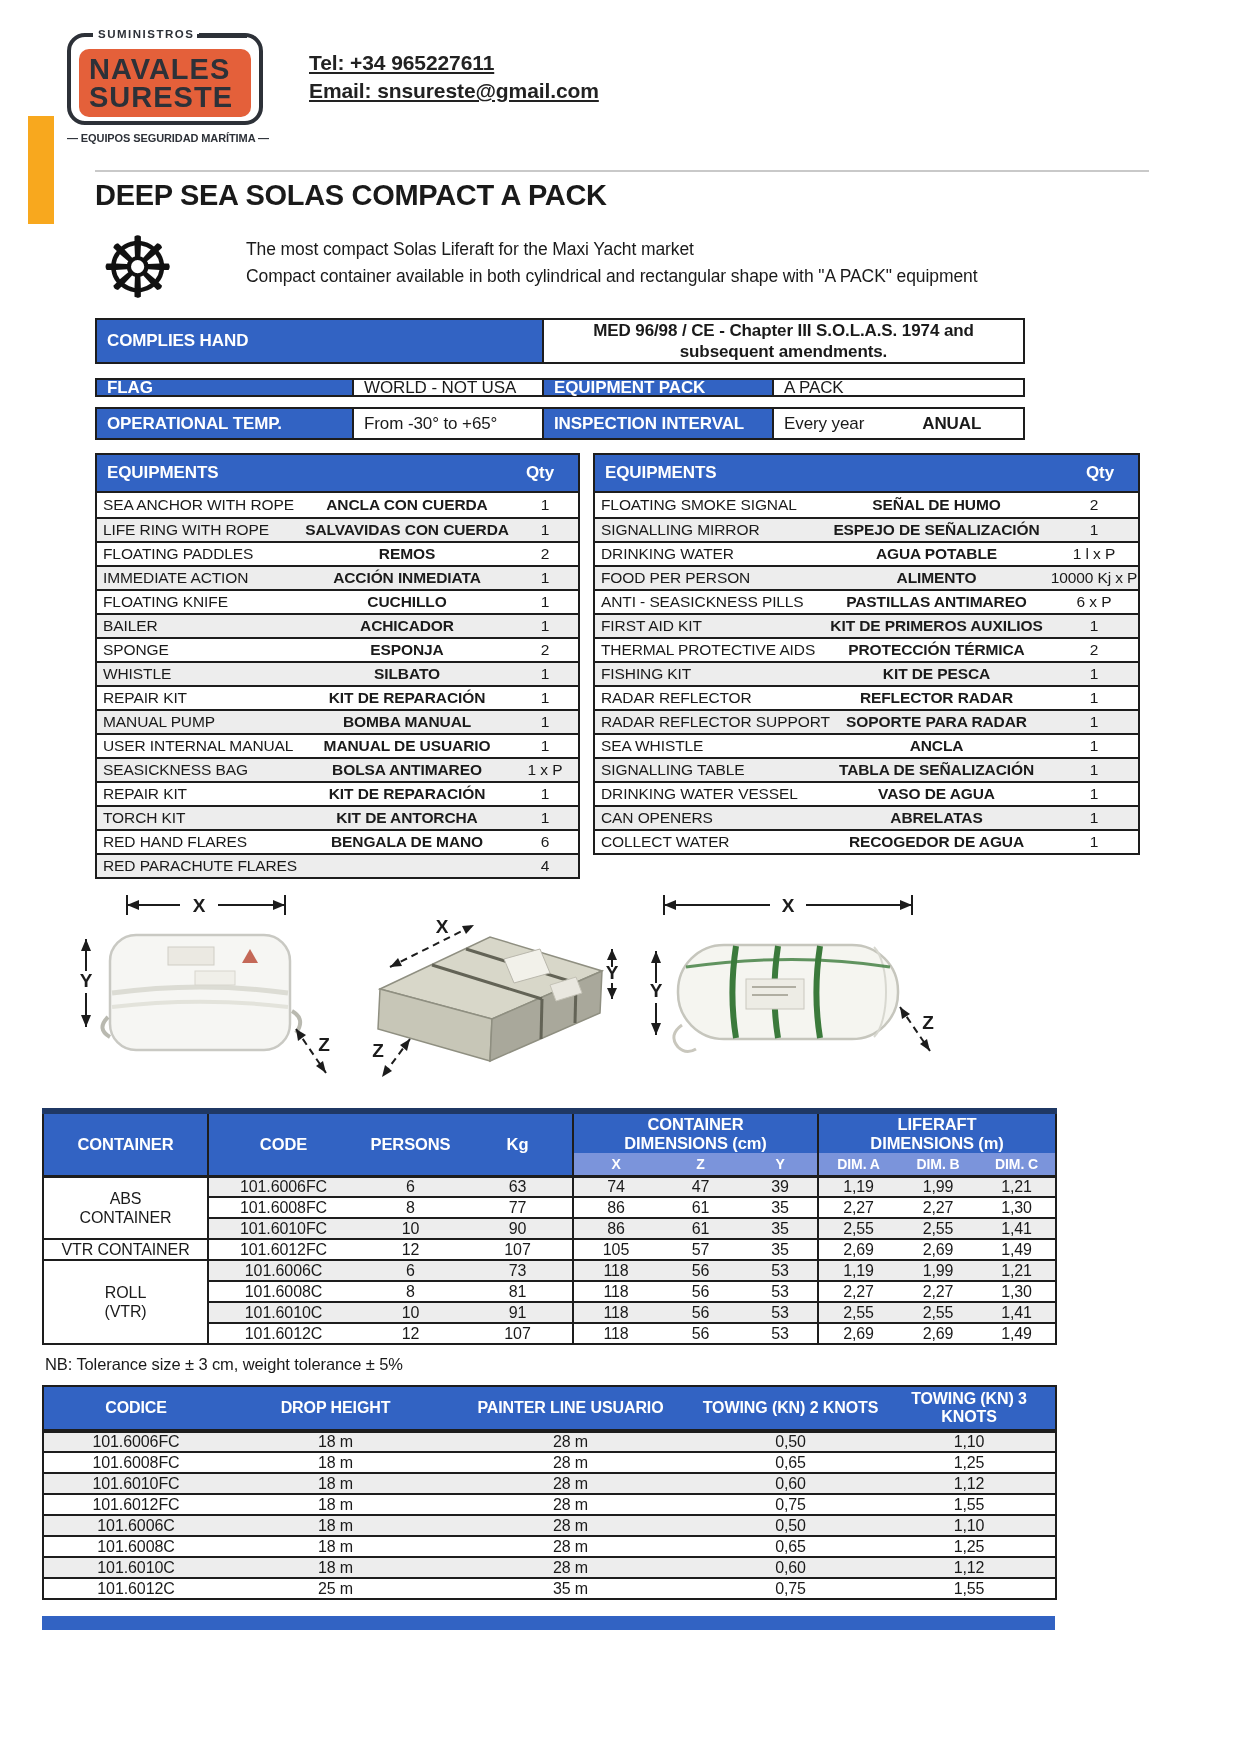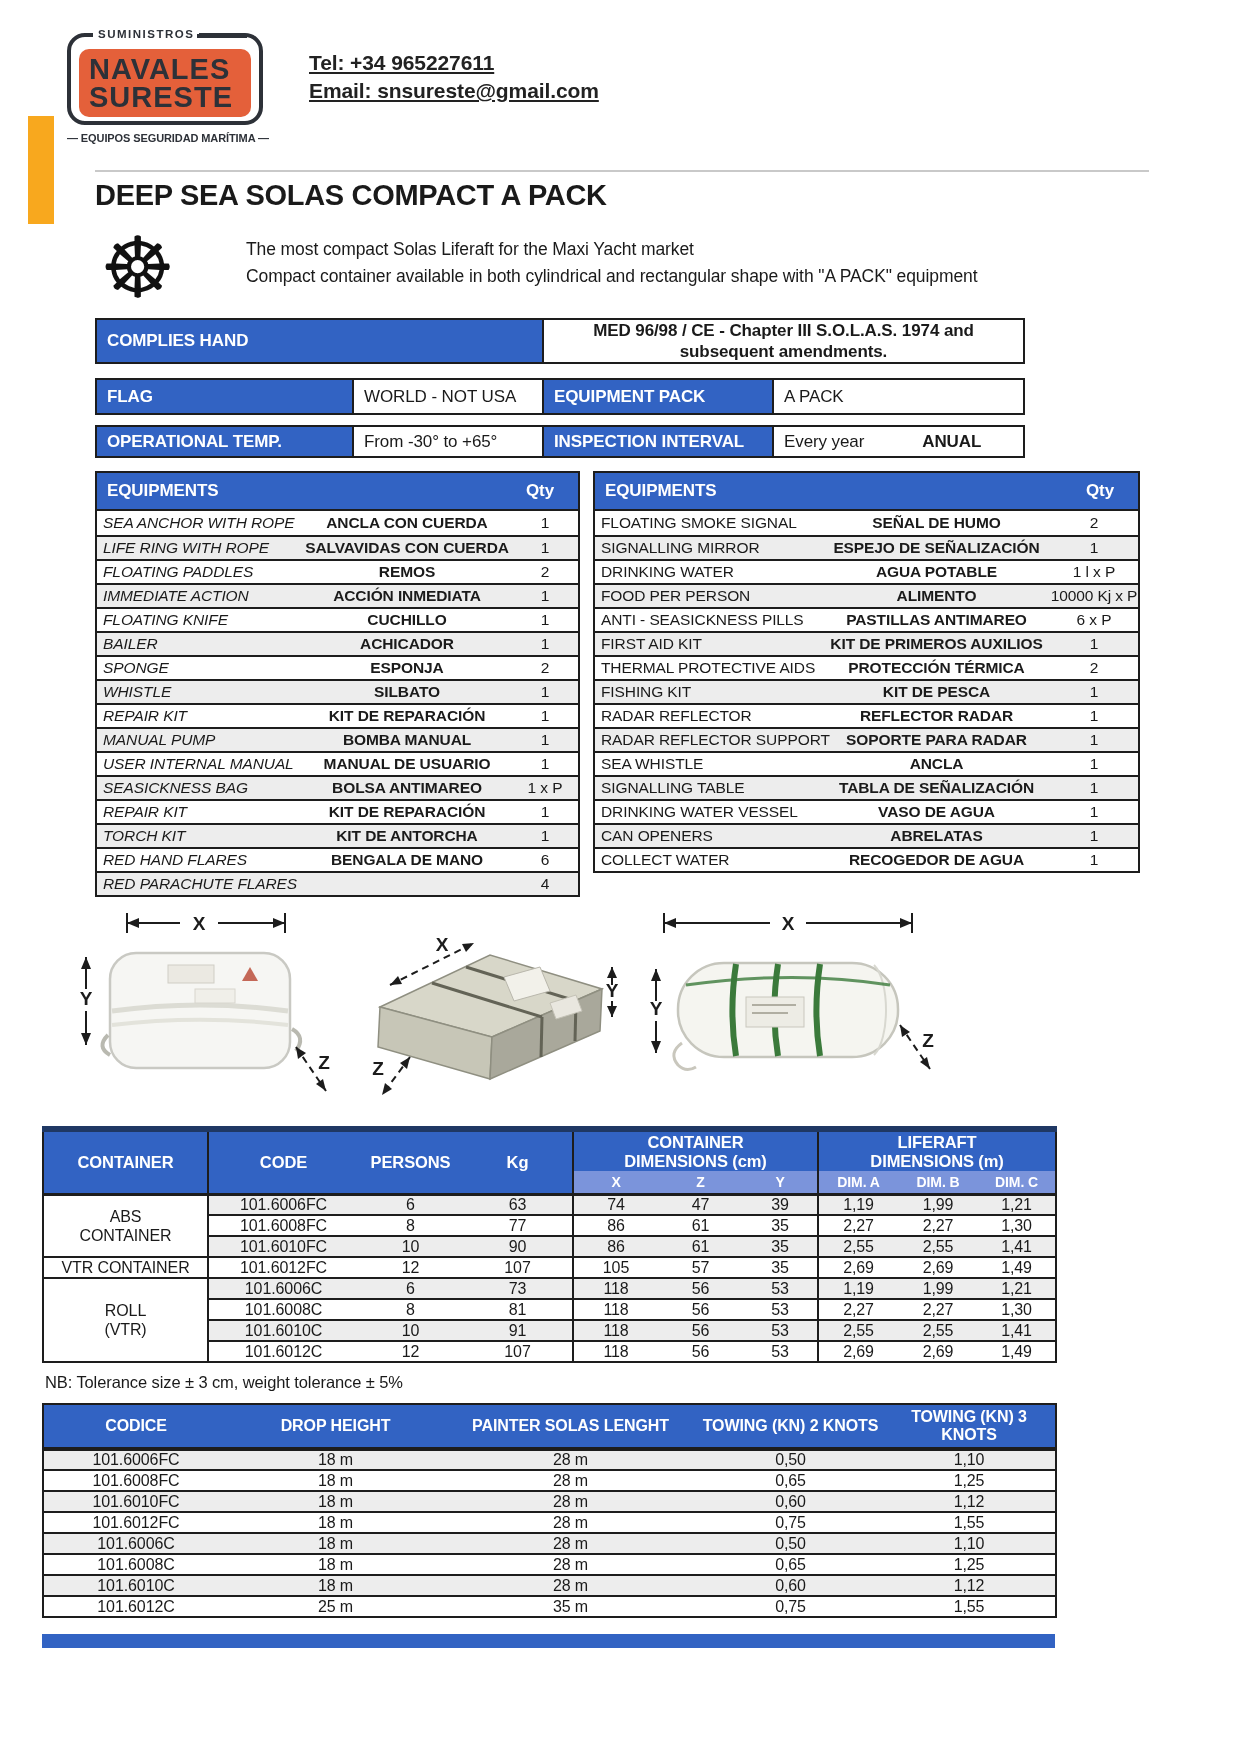--- a/index.html
+++ b/index.html
@@ -29,21 +29,21 @@
 
   
   .intro{display:flex; margin:16px 0 0 100px; height:82px;}
   .wheel{font-family:"DejaVu Sans",sans-serif; font-size:84px; line-height:80px; width:108px; color:#111;}
   .intro-text{margin:8px 0 0 38px; font-size:17.5px; line-height:27px;}
 
   
   .specs{margin-left:95px; width:930px;}
   .spec-row{display:flex; border:2px solid var(--bd);}
   .spec-row.r1{margin-top:8px; height:46px;}
-  .spec-row.r2{margin-top:14px; height:37px;}
+  .spec-row.r2{margin-top:14px; height:19px;}
   .spec-row.r3{margin-top:10px; height:33px;}
   .sc{display:flex; align-items:center;}
   .sc.lbl{background:var(--blue); color:#fff; font-weight:bold; font-size:17px; padding-left:10px;}
   .sc.val{background:#fff; font-size:17px; padding:0 10px; border-left:2px solid var(--bd);}
   .w445{width:445px;} .w255{width:255px;} .w190{width:190px;} .w230{width:230px;} .grow{flex:1;}
   .center{justify-content:center; text-align:center;}
   .bold{font-weight:bold;}
   .val2{font-weight:bold; margin-left:58px;}
   .complies-val{line-height:21px;}
 
@@ -51,21 +51,21 @@
   .equip{display:flex; gap:13px; margin:13px 0 0 95px; align-items:flex-start;}
   .eq-table{border:2px solid var(--bd);}
   .eq-table.left{width:485px;} .eq-table.right{width:547px;}
   .eq-head{background:var(--blue); color:#fff; height:38px; display:flex; align-items:center;
            justify-content:space-between; font-size:17px; font-weight:bold; padding:0 10px; border-bottom:2px solid var(--bd);}
   .eq-head .qtyl{padding-right:14px;}
   .eq-row{display:flex; align-items:center; height:24px; font-size:15.5px; white-space:nowrap;}
   .eq-row + .eq-row{border-top:2px solid var(--bd);}
   .eq-body .eq-row:nth-child(even){background:var(--gray);}
   .eq-en{padding-left:6px;}
-  .left .eq-en{width:205px;font-style:italic;} .right .eq-en{width:228px;}
+  .left .eq-en{width:205px;} .right .eq-en{width:228px;}
   .eq-es{flex:1; text-align:center; font-weight:bold;}
   .left .eq-qty{width:66px;} .right .eq-qty{width:88px;}
   .eq-qty{display:flex; justify-content:center;}
 
   
   .imgs{display:flex; gap:14px; margin:8px 0 0 70px; align-items:flex-start;}
   .dim-label{font:bold 19px "Liberation Sans",sans-serif; fill:#1c1c1c;}
   .dim{stroke:#1c1c1c; stroke-width:2; fill:none;}
   .dimd{stroke:#1c1c1c; stroke-width:2; fill:none; stroke-dasharray:7 5;}
   .ah{fill:#1c1c1c; stroke:none;}
@@ -599,21 +599,21 @@
     <col style="width:185px">
       <col style="width:215px">
       <col style="width:255px">
       <col style="width:185px">
       <col style="width:173px">
   </colgroup>
   <thead>
     <tr>
       <th>CODICE</th>
       <th>DROP HEIGHT</th>
-      <th>PAINTER SOLAS LENGHT</th>
+      <th>PAINTER LINE USUARIO</th>
       <th>TOWING (KN) 2 KNOTS</th>
       <th>TOWING (KN) 3 KNOTS</th>
     </tr>
   </thead>
   <tbody id="tow-body">
   <tr>
     <td>101.6006FC</td>
     <td>18 m</td>
     <td>28 m</td>
     <td>0,50</td>

